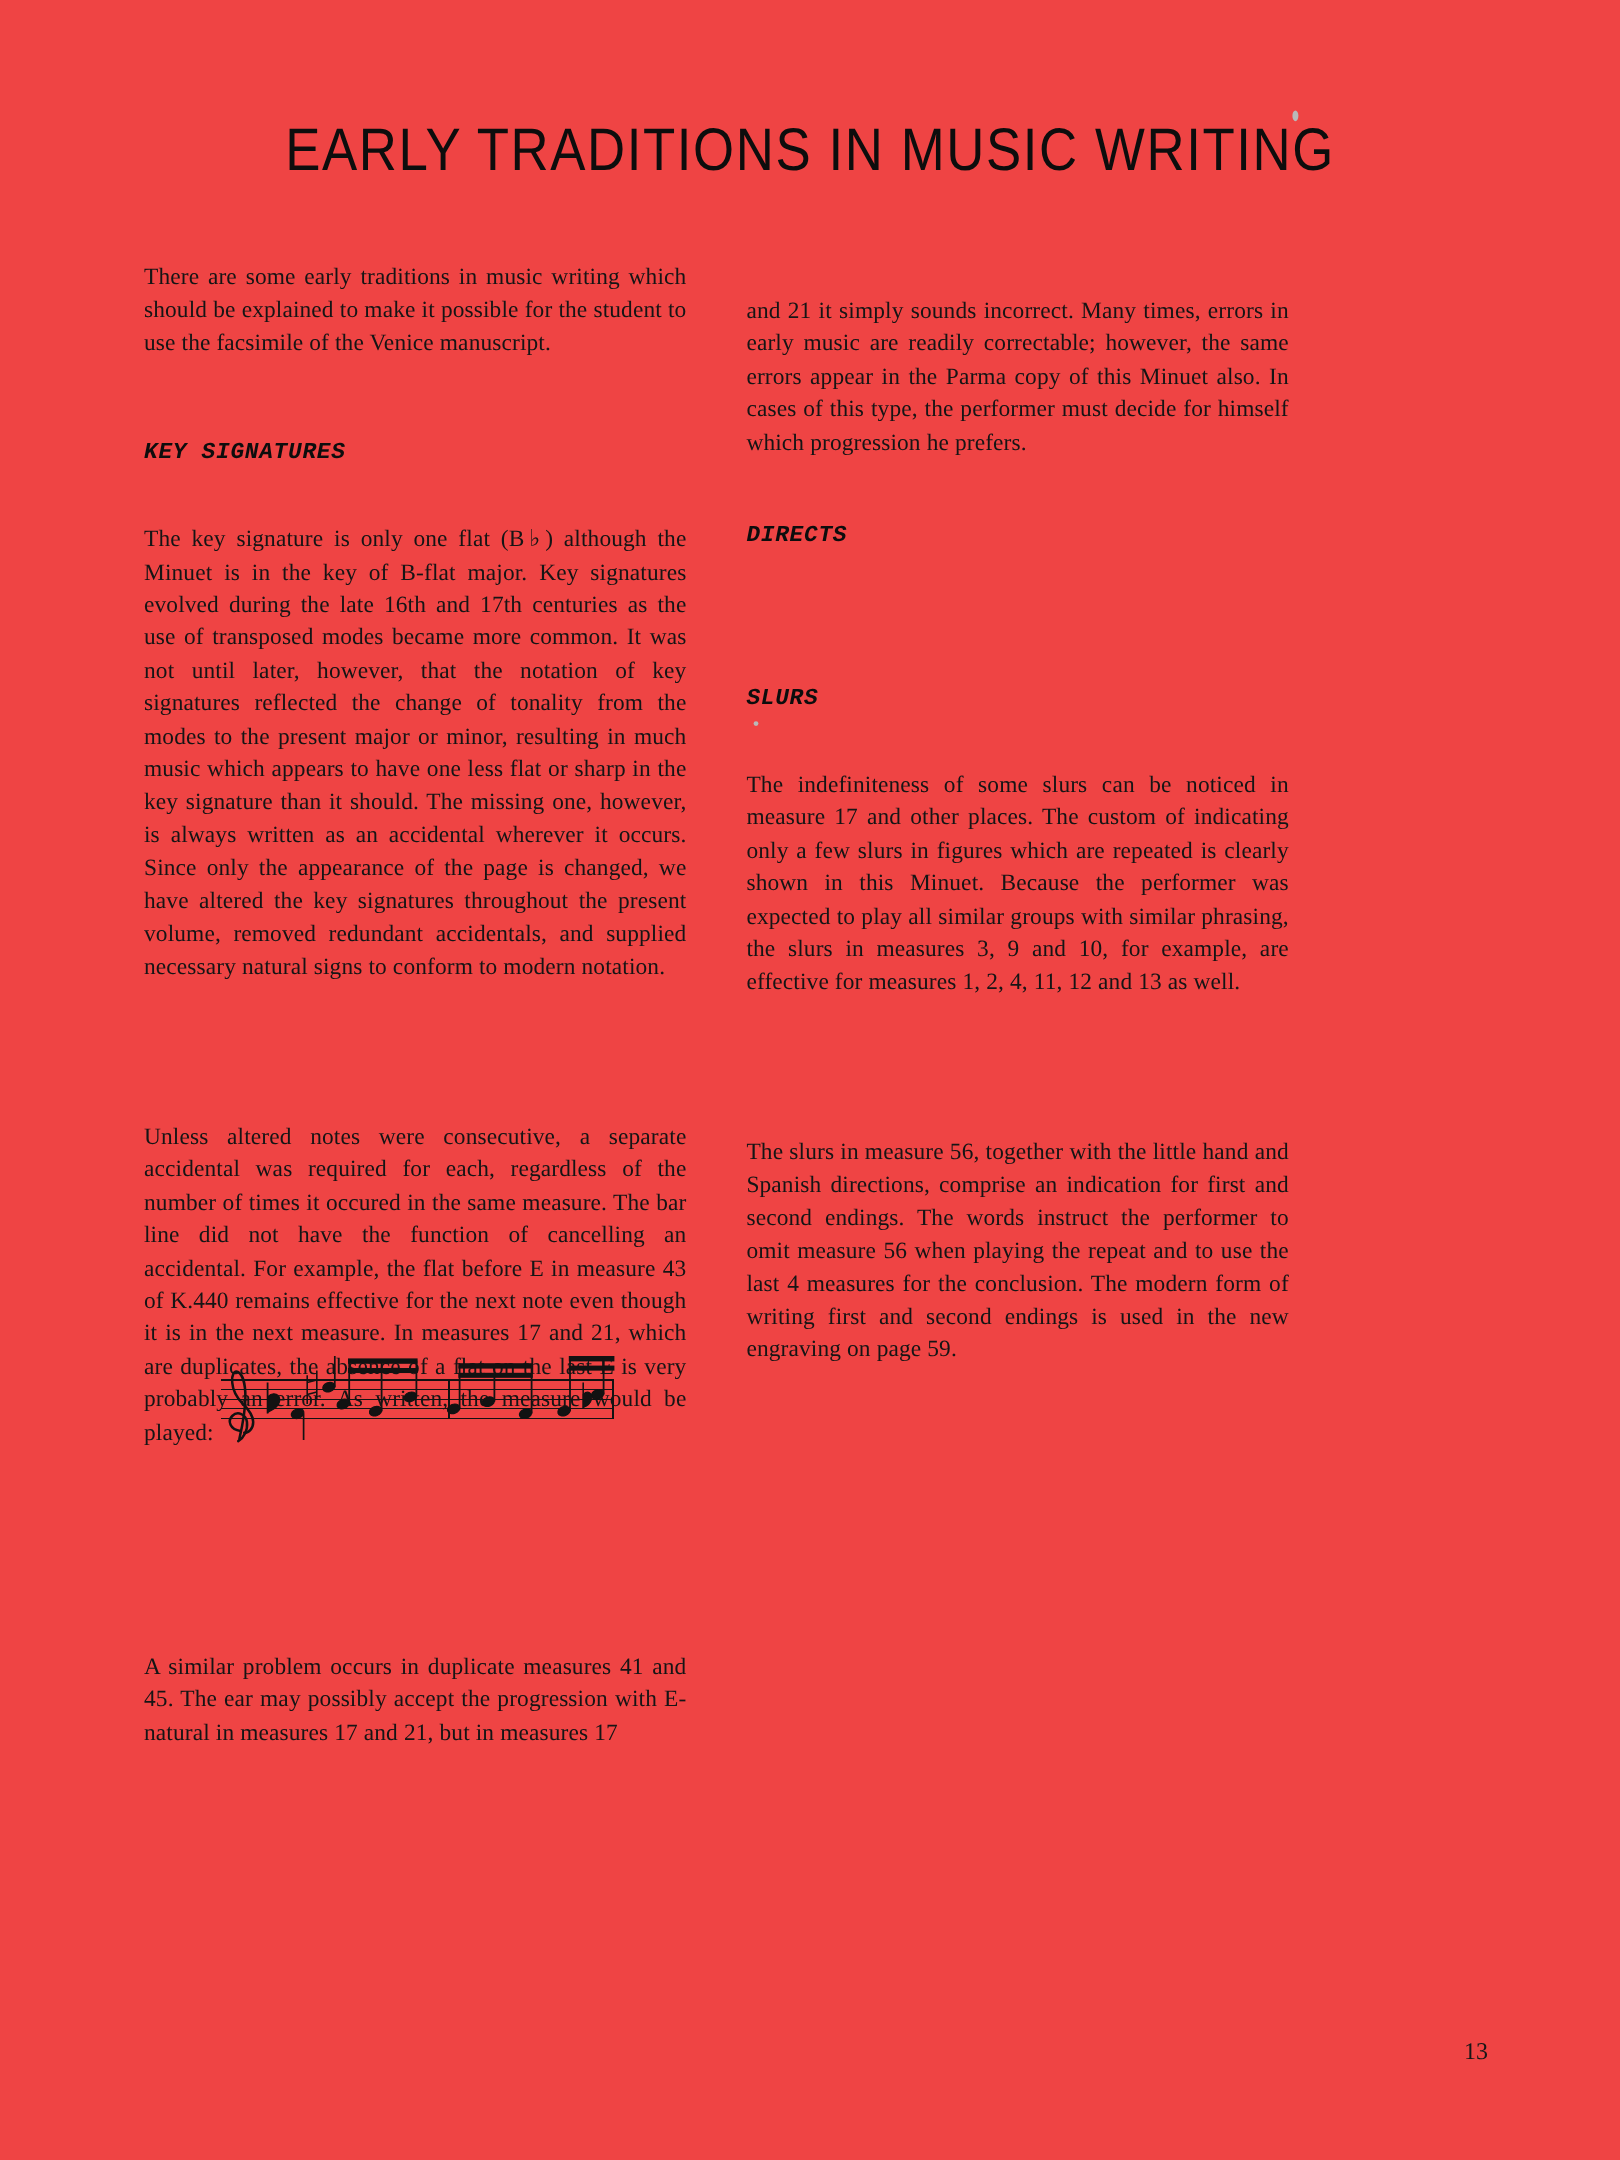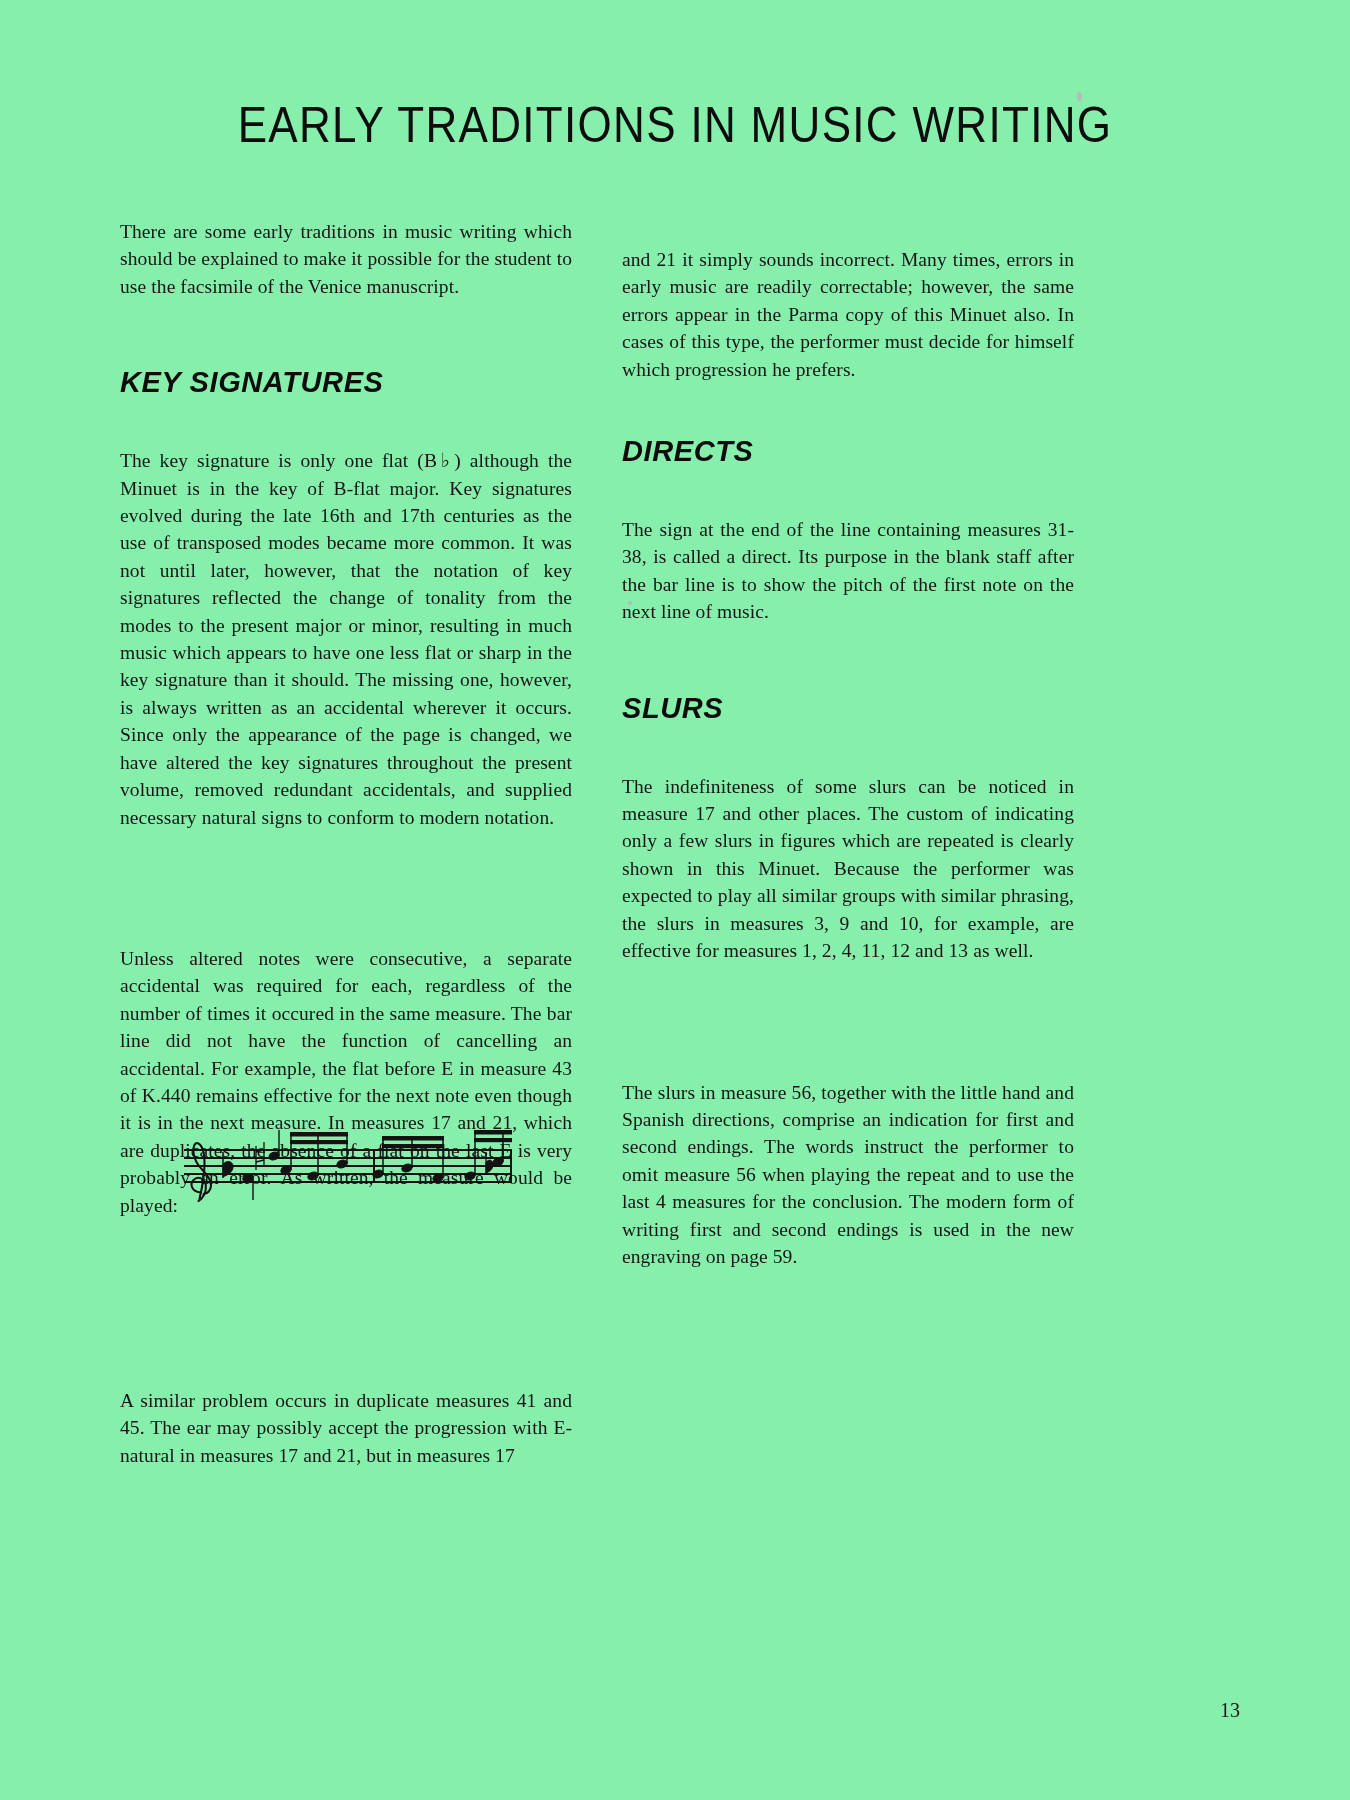--- a/index.html
+++ b/index.html
@@ -4,21 +4,21 @@
 <style>
   html, body {
     margin: 0;
     padding: 0;
     background: #ffffff;
   }
   .page {
     position: relative;
     width: 1350px;
     height: 1800px;
-    background: #86efac;
+    background: #ef4444;
     overflow: hidden;
     font-family: "Liberation Serif", "DejaVu Serif", serif;
     color: #101010;
   }
 
   
   .title {
     position: absolute;
     left: 0;
     top: 96px;
@@ -47,24 +47,24 @@
     margin: 0 0 0 0;
     font-size: 19.5px;
     line-height: 27.4px;
     text-align: justify;
     text-justify: inter-word;
     color: #151515;
     letter-spacing: 0.1px;
   }
 
   h2.section {
-    font-family: Liberation Sans, sans-serif;
+    font-family: Liberation Mono, monospace;
     font-style: italic;
     font-weight: bold;
-    font-size: 29px;
+    font-size: 19px;
     letter-spacing: 0.6px;
     margin: 0;
     color: #0d0d0d;
     white-space: nowrap;
   }
   .gap-after-head  { height: 48px; }
 
   .gap-h2-sm { height: 52px; }
   .gap-h2-lg { height: 66px; }
 
@@ -204,21 +204,20 @@
     </svg>
   </div>
 
   <div class="col col-right">
 
     <p class="body">and 21 it simply sounds incorrect. Many times, errors in early music are readily correctable; however, the same errors appear in the Parma copy of this Minuet also. In cases of this type, the performer must decide for himself which progression he prefers.</p>
 
     <div class="gap-h2-sm"></div>
     <h2 class="section">DIRECTS</h2>
     <div class="gap-after-head"></div>
-    <p class="body">The sign at the end of the line containing measures 31-38, is called a direct. Its purpose in the blank staff after the bar line is to show the pitch of the first note on the next line of music.</p>
 
     <div class="gap-h2-lg"></div>
     <h2 class="section">SLURS</h2>
     <div class="gap-after-head"></div>
     <p class="body">The indefiniteness of some slurs can be noticed in measure 17 and other places. The custom of indicating only a few slurs in figures which are repeated is clearly shown in this Minuet. Because the performer was expected to play all similar groups with similar phrasing, the slurs in measures 3, 9 and 10, for example, are effective for measures 1, 2, 4, 11, 12 and 13 as well.</p>
 
     <div class="gap-h2-lg"></div>
     <div class="gap-after-head"></div>
     <p class="body">The slurs in measure 56, together with the little hand and Spanish directions, comprise an indication for first and second endings. The words instruct the performer to omit measure 56 when playing the repeat and to use the last 4 measures for the conclusion. The modern form of writing first and second endings is used in the new engraving on page 59.</p>
 

